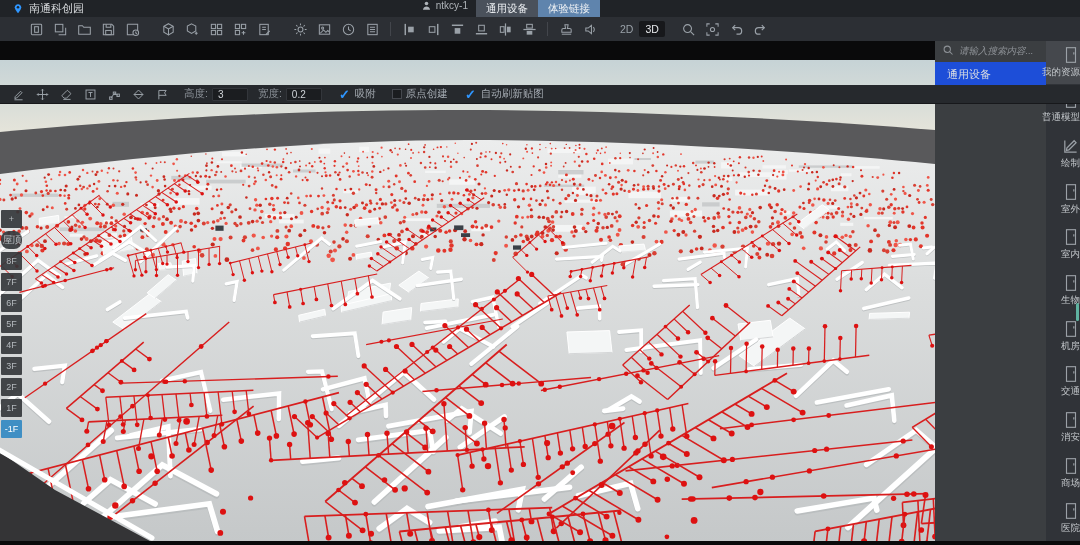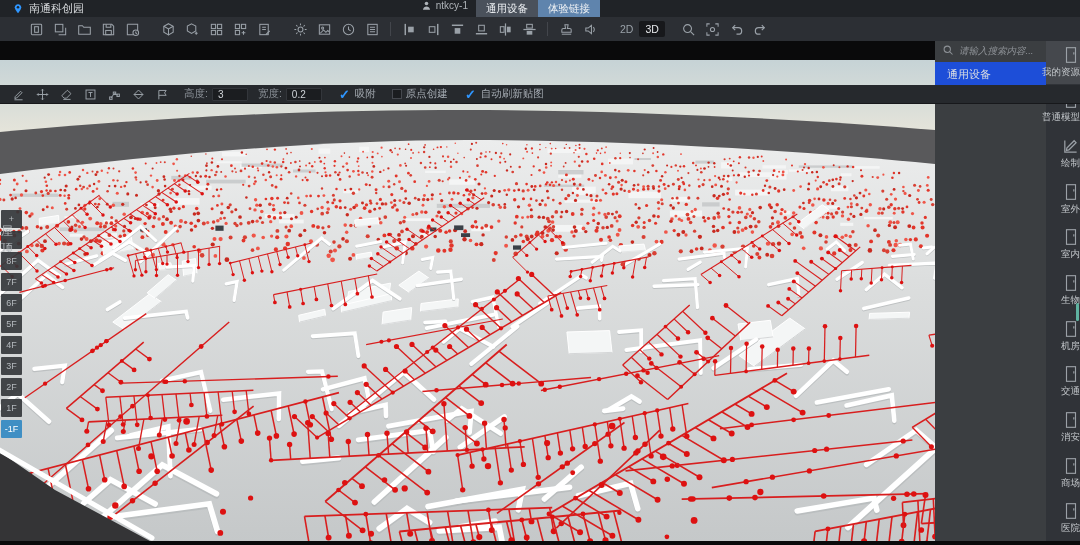--- a/index.html
+++ b/index.html
@@ -43,21 +43,21 @@
   .cbx .lbl { color:#a2a8af; font-size:10.5px; }
 
   
   .stage { position:absolute; left:0; top:60px; width:935px; height:481px; z-index:1; background:#5a5b5d; }
   .stage svg { display:block; }
 
   
   .floor-panel { position:absolute; left:1px; top:150px; display:flex; flex-direction:column; gap:3px; z-index:10; }
   .floor-btn { width:21px; height:18px; background:rgba(52,55,59,0.92); color:#b4b9bd;
     font-size:9px; display:flex; align-items:center; justify-content:center; cursor:pointer; border-radius:1px; }
-  .floor-btn.roof { font-size:12px; letter-spacing:-1px; }
+  .floor-btn.roof { font-size:10px; letter-spacing:-1px;border-radius:8px; }
   .floor-btn.active { background:#3f8fc4; color:#fff; }
 
   
   .library-panel { position:absolute; left:935px; top:38px; width:111px; height:503px;
     background:#3b3e41; z-index:20; }
   .search-row { display:flex; align-items:center; gap:5px; height:24px; padding:0 7px; color:#8d9196; }
   .search-row svg { width:12px; height:12px; flex:0 0 auto; }
   .search-input { flex:1; min-width:0; background:transparent; border:none; outline:none;
     color:#cfd3d6; font-size:9.5px; font-style:italic; }
   .search-input::placeholder { color:#8d9196; font-style:italic; }

